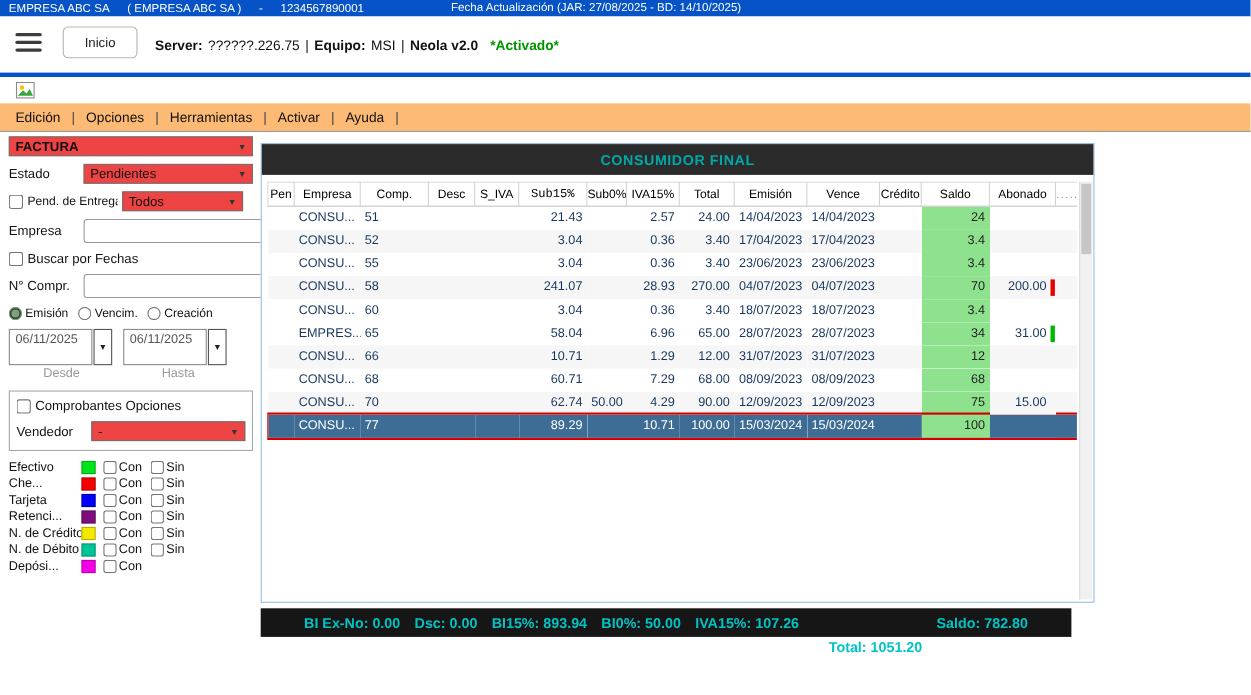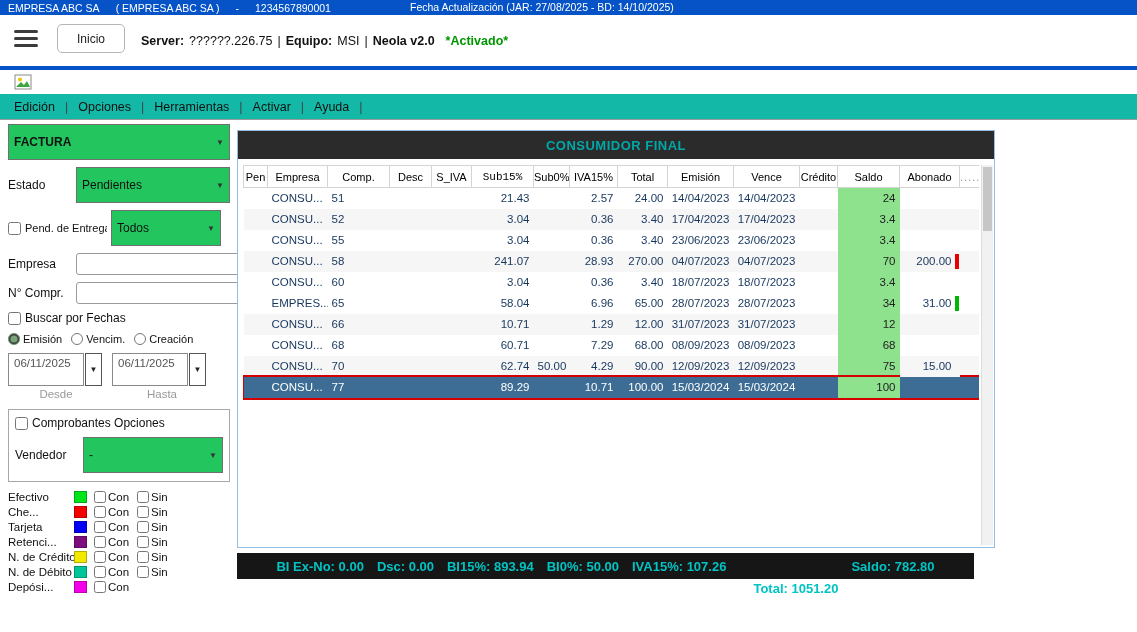--- a/index.html
+++ b/index.html
@@ -20,32 +20,32 @@
     border-radius:5px;display:flex;align-items:center;justify-content:center;font-size:12px;color:#222;background:#fff;}
   .server-info{position:absolute;left:141px;top:0;height:100%;display:flex;align-items:center;gap:5px;font-size:12.5px;white-space:nowrap;}
   .b{font-weight:bold;}
   .activado{color:#009600;font-weight:bold;margin-left:6px;}
   .blue-rule{position:absolute;top:66px;left:0;width:100%;height:4px;background:#0553c7;}
 
   
   .toolbar{position:absolute;top:70px;left:0;width:100%;height:24px;}
   .toolbar-icon{position:absolute;left:14px;top:4px;width:18px;height:16px;cursor:pointer;}
   .menubar{position:absolute;top:94px;left:0;width:100%;height:26px;border-bottom:1px solid #9a9a9a;
-    display:flex;align-items:center;padding-left:14px;gap:10px;font-size:12.5px;background:#14b8a6;}
+    display:flex;align-items:center;padding-left:14px;gap:10px;font-size:12.5px;background:#fdba74;}
   .menu-item{cursor:pointer;}
   .menu-sep{color:#444;}
 
   
   .left-panel{position:absolute;left:8px;top:124px;width:222px;height:424px;font-size:12px;}
   .frow{display:flex;align-items:center;margin-top:7px;gap:4px;}
   .flabel{width:64px;flex:none;}
   .flabel-sm{width:82px;flex:none;font-size:11px;overflow:hidden;white-space:nowrap;}
   .grow{flex:1;}
   .combo{display:flex;align-items:center;justify-content:space-between;border:1px solid #707070;
-    background:#22c55e;height:36px;padding:0 5px;cursor:pointer;}
+    background:#ef4444;height:18px;padding:0 5px;cursor:pointer;}
   .combo .arrow{color:#333;font-size:8px;}
   .bold-combo{font-weight:bold;}
   .combo-sm{width:110px;flex:none;}
   .tinput{height:22px;border:1px solid #9a9a9a;border-radius:3px;background:#fff;padding:0 4px;font:inherit;}
   .cb{width:13px;height:13px;flex:none;}
   input[type=radio]{accent-color:#7aa37a;width:12px;height:12px;}
   .radios{gap:9px;font-size:11px;margin-top:8px;}
   .radio-item{display:flex;align-items:center;gap:3px;cursor:pointer;}
   .dates{gap:10px;margin-top:8px;}
   .datecombo{display:flex;align-items:stretch;cursor:pointer;}
@@ -170,27 +170,27 @@
       <span class="arrow">▼</span>
     </div>
   </div>
 
   <div class="frow">
     <span class="flabel">Empresa</span>
     <input class="tinput grow" style="">
   </div>
 
   <div class="frow">
+    <input type="checkbox" class="cb" style="">
+    <span>Buscar por Fechas</span>
+  </div>
+
+  <div class="frow">
     <span class="flabel">N° Compr.</span>
     <input class="tinput grow" style="">
-  </div>
-
-  <div class="frow">
-    <input type="checkbox" class="cb" style="">
-    <span>Buscar por Fechas</span>
   </div>
 
   <div class="frow radios">
     <label class="radio-item">
       <input type="radio" name="datemode" checked="" style="">
       <span>Emisión</span>
     </label>
     <label class="radio-item">
       <input type="radio" name="datemode" style="">
       <span>Vencim.</span>

